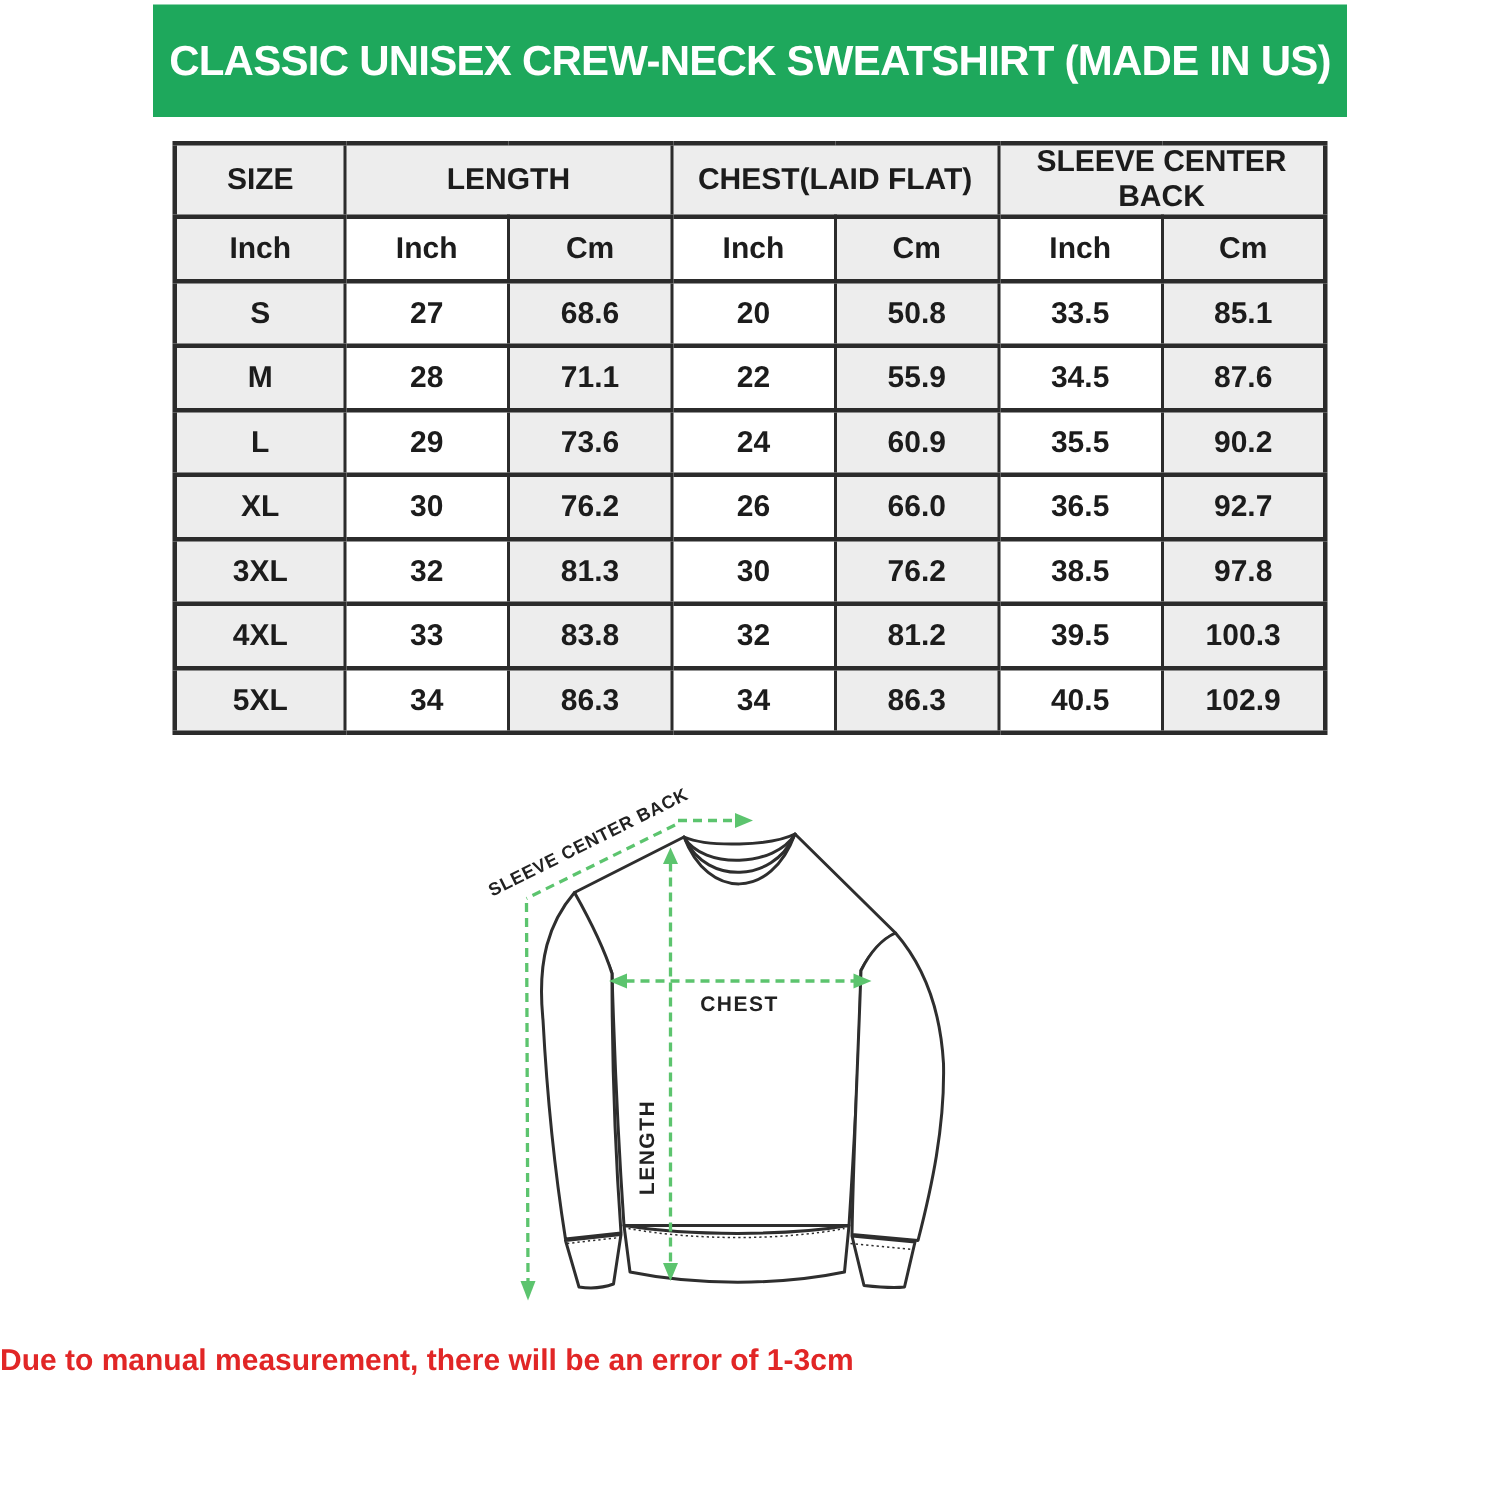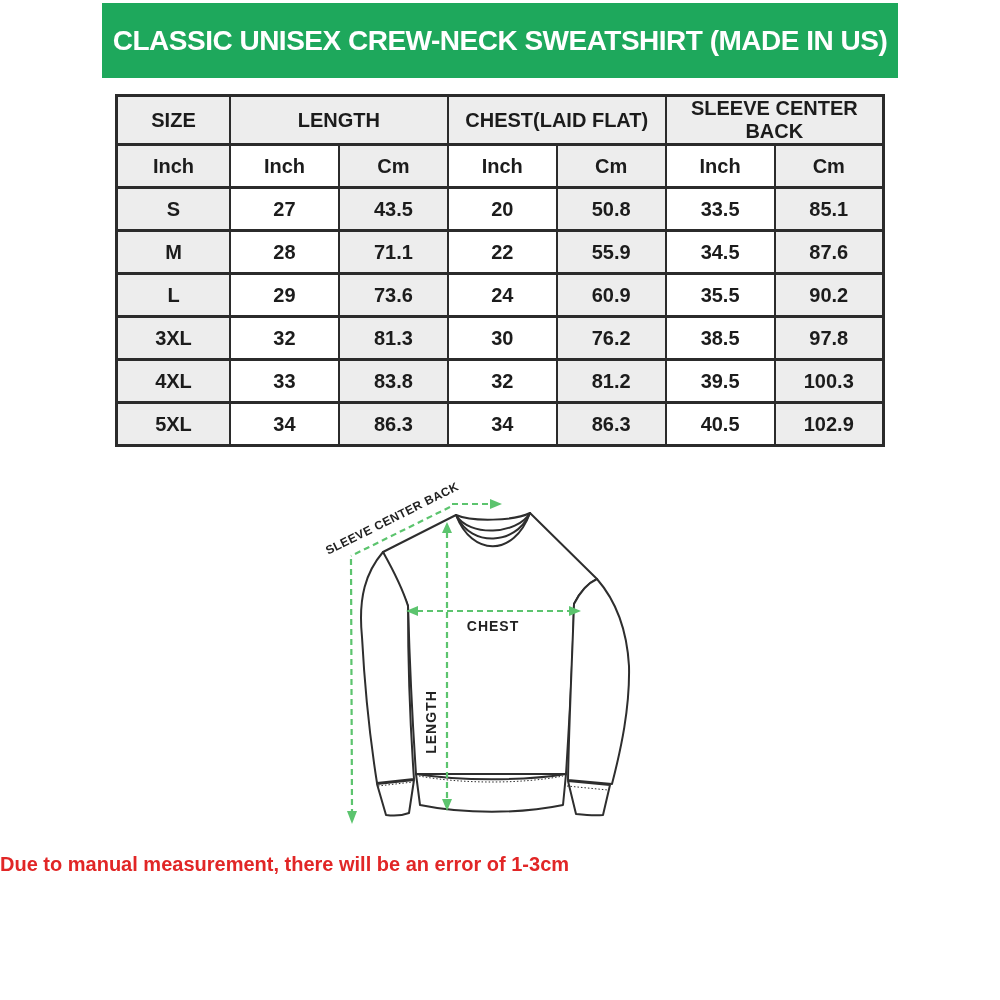--- a/index.html
+++ b/index.html
@@ -98,21 +98,21 @@
         <td class="w">Inch</td>
         <td class="g">Cm</td>
         <td class="w">Inch</td>
         <td class="g">Cm</td>
         <td class="w">Inch</td>
         <td class="g">Cm</td>
       </tr>
       <tr>
         <td class="g">S</td>
         <td class="w">27</td>
-        <td class="g">43.5</td>
+        <td class="g">68.6</td>
         <td class="w">20</td>
         <td class="g">50.8</td>
         <td class="w">33.5</td>
         <td class="g">85.1</td>
       </tr>
       <tr>
         <td class="g">M</td>
         <td class="w">28</td>
         <td class="g">71.1</td>
         <td class="w">22</td>
@@ -123,20 +123,29 @@
       <tr>
         <td class="g">L</td>
         <td class="w">29</td>
         <td class="g">73.6</td>
         <td class="w">24</td>
         <td class="g">60.9</td>
         <td class="w">35.5</td>
         <td class="g">90.2</td>
       </tr>
       <tr>
+        <td class="g">XL</td>
+        <td class="w">30</td>
+        <td class="g">76.2</td>
+        <td class="w">26</td>
+        <td class="g">66.0</td>
+        <td class="w">36.5</td>
+        <td class="g">92.7</td>
+      </tr>
+      <tr>
         <td class="g">3XL</td>
         <td class="w">32</td>
         <td class="g">81.3</td>
         <td class="w">30</td>
         <td class="g">76.2</td>
         <td class="w">38.5</td>
         <td class="g">97.8</td>
       </tr>
       <tr>
         <td class="g">4XL</td>

